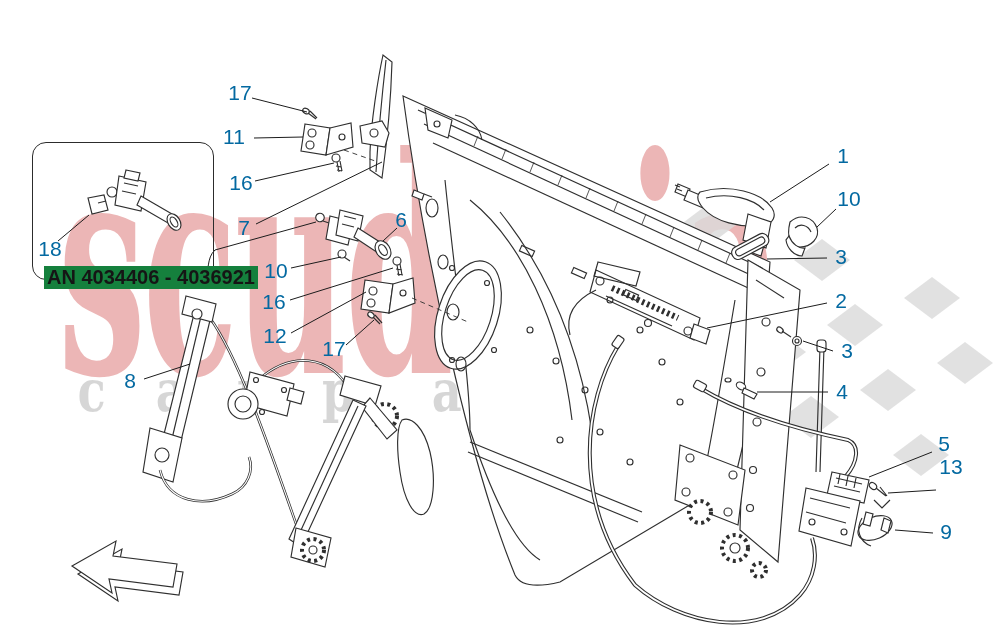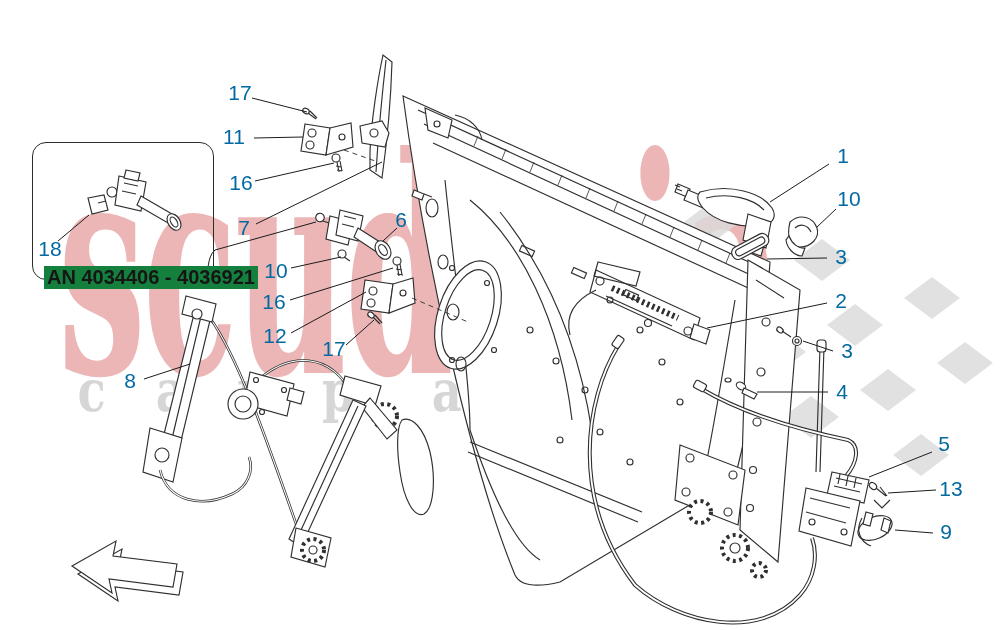--- a/index.html
+++ b/index.html
@@ -376,16 +376,16 @@
       <div class="callout" style="left: 275px; top: 336px;">12</div>
       <div class="callout" style="left: 334px; top: 349px;">17</div>
       <div class="callout" style="left: 130px; top: 381px;">8</div>
       <div class="callout" style="left: 843px; top: 156px;">1</div>
       <div class="callout" style="left: 849px; top: 199px;">10</div>
       <div class="callout" style="left: 841px; top: 257px;">3</div>
       <div class="callout" style="left: 841px; top: 301px;">2</div>
       <div class="callout" style="left: 847px; top: 351px;">3</div>
       <div class="callout" style="left: 842px; top: 392px;">4</div>
       <div class="callout" style="left: 944px; top: 444px;">5</div>
-      <div class="callout" style="left: 951px; top: 489px;">13</div>
+      <div class="callout" style="left: 951px; top: 467px;">13</div>
       <div class="callout" style="left: 946px; top: 532px;">9</div>
     </div>
 </div>
 
 </body></html>

